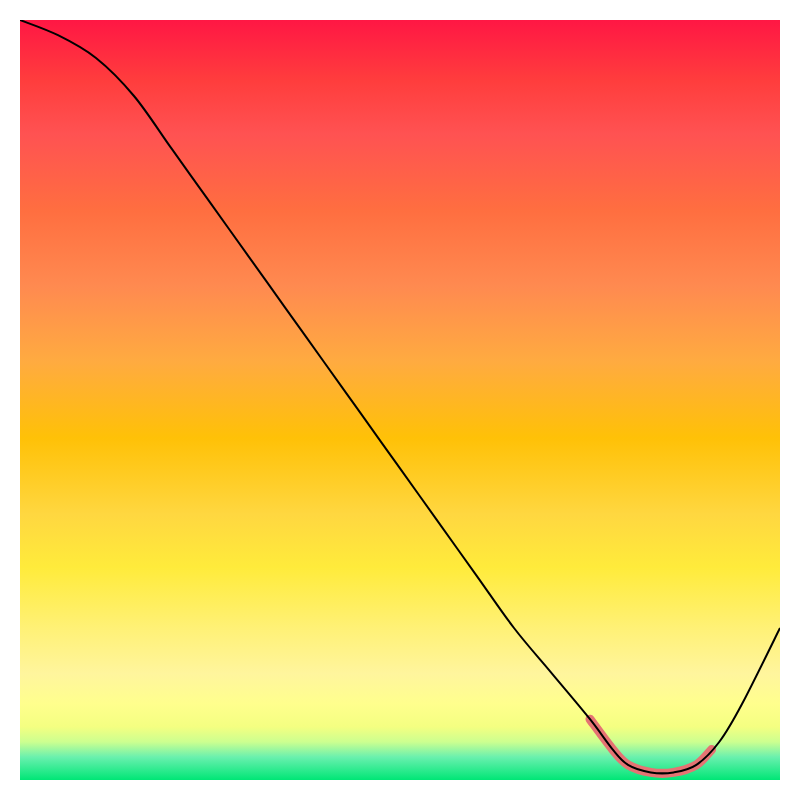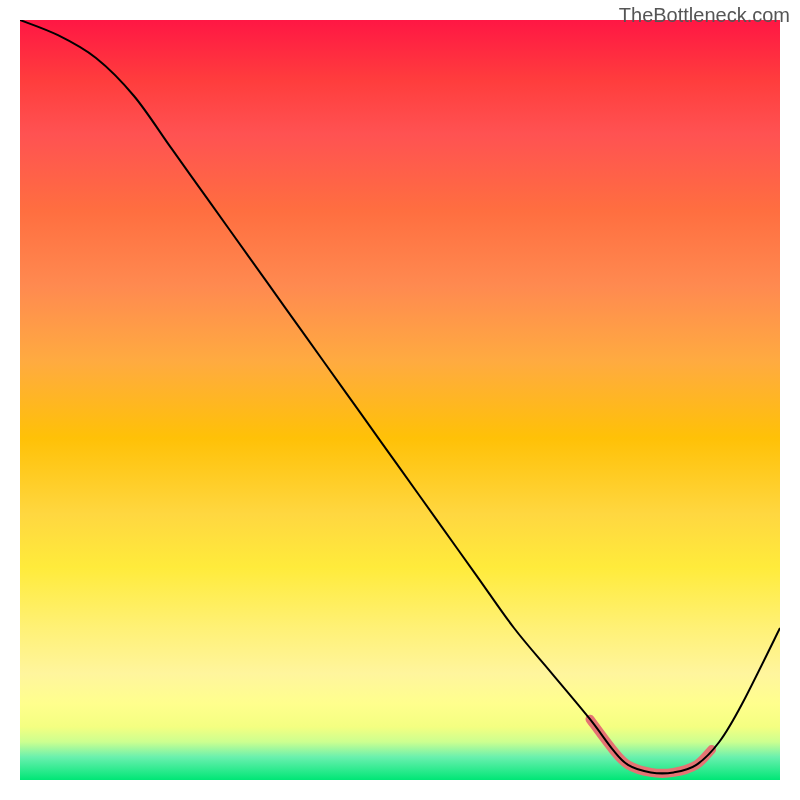--- a/index.html
+++ b/index.html
@@ -65,14 +65,13 @@
 </head>
 <body>
 
 <div class="chart-container">
   <div class="plot-area">
     <svg class="curve" viewBox="0 0 760 760" preserveAspectRatio="none">
       <path class="highlight-line" id="highlight-path" d="M570.0 699.2 C573.8 704.3, 586.5 722.0, 592.8 729.6 C599.1 737.2, 601.7 741.0, 608.0 744.8 C614.3 748.6, 623.2 751.1, 630.8 752.4 C638.4 753.7, 646.0 753.7, 653.6 752.4 C661.2 751.1, 670.1 748.6, 676.4 744.8 C682.7 741.0, 689.1 732.1, 691.6 729.6"></path>
       <path class="curve-line" id="curve-path" d="M0.0 0.0 C6.3 2.5, 25.3 8.9, 38.0 15.2 C50.7 21.5, 63.3 27.9, 76.0 38.0 C88.7 48.1, 101.3 60.8, 114.0 76.0 C126.7 91.2, 139.3 111.5, 152.0 129.2 C164.7 146.9, 177.3 164.7, 190.0 182.4 C202.7 200.1, 215.3 217.9, 228.0 235.6 C240.7 253.3, 253.3 271.1, 266.0 288.8 C278.7 306.5, 291.3 324.3, 304.0 342.0 C316.7 359.7, 329.3 377.5, 342.0 395.2 C354.7 412.9, 367.3 430.7, 380.0 448.4 C392.7 466.1, 405.3 483.9, 418.0 501.6 C430.7 519.3, 443.3 537.1, 456.0 554.8 C468.7 572.5, 481.3 591.5, 494.0 608.0 C506.7 624.5, 519.3 638.4, 532.0 653.6 C544.7 668.8, 559.9 686.5, 570.0 699.2 C580.1 711.9, 586.5 722.0, 592.8 729.6 C599.1 737.2, 601.7 741.0, 608.0 744.8 C614.3 748.6, 623.2 751.1, 630.8 752.4 C638.4 753.7, 646.0 753.7, 653.6 752.4 C661.2 751.1, 668.8 749.9, 676.4 744.8 C684.0 739.7, 691.6 732.1, 699.2 722.0 C706.8 711.9, 711.9 703.0, 722.0 684.0 C732.1 665.0, 753.7 620.7, 760.0 608.0"></path>
     </svg>
   </div>
-  <div class="watermark">TheBottleneck.com</div>
 </div>
 
 </body></html>

